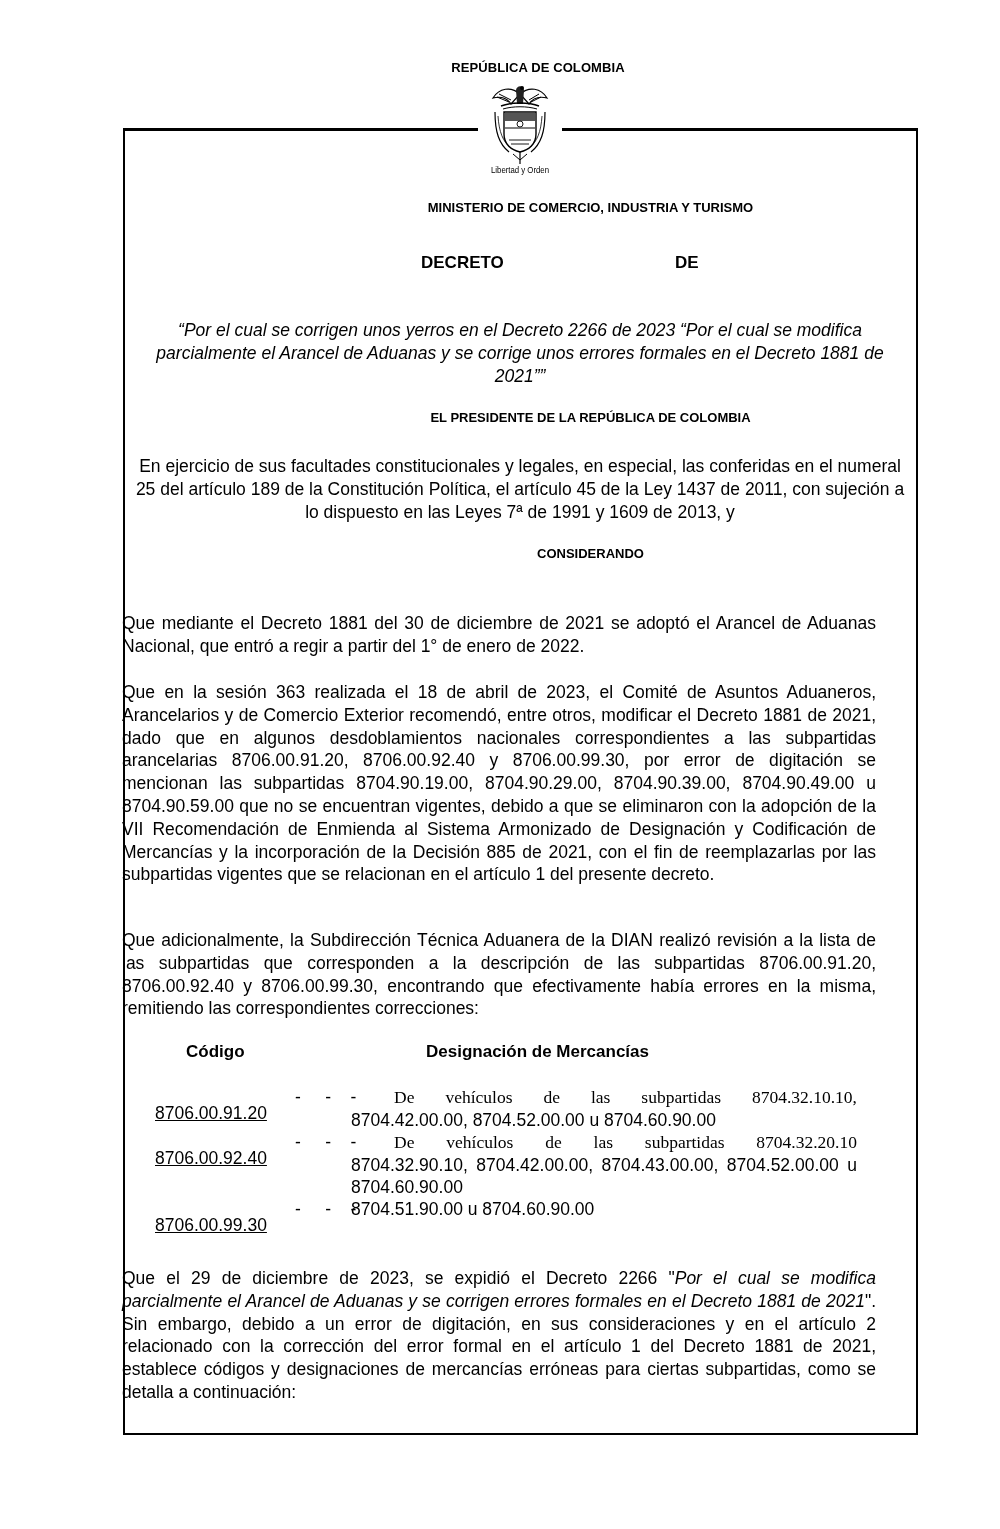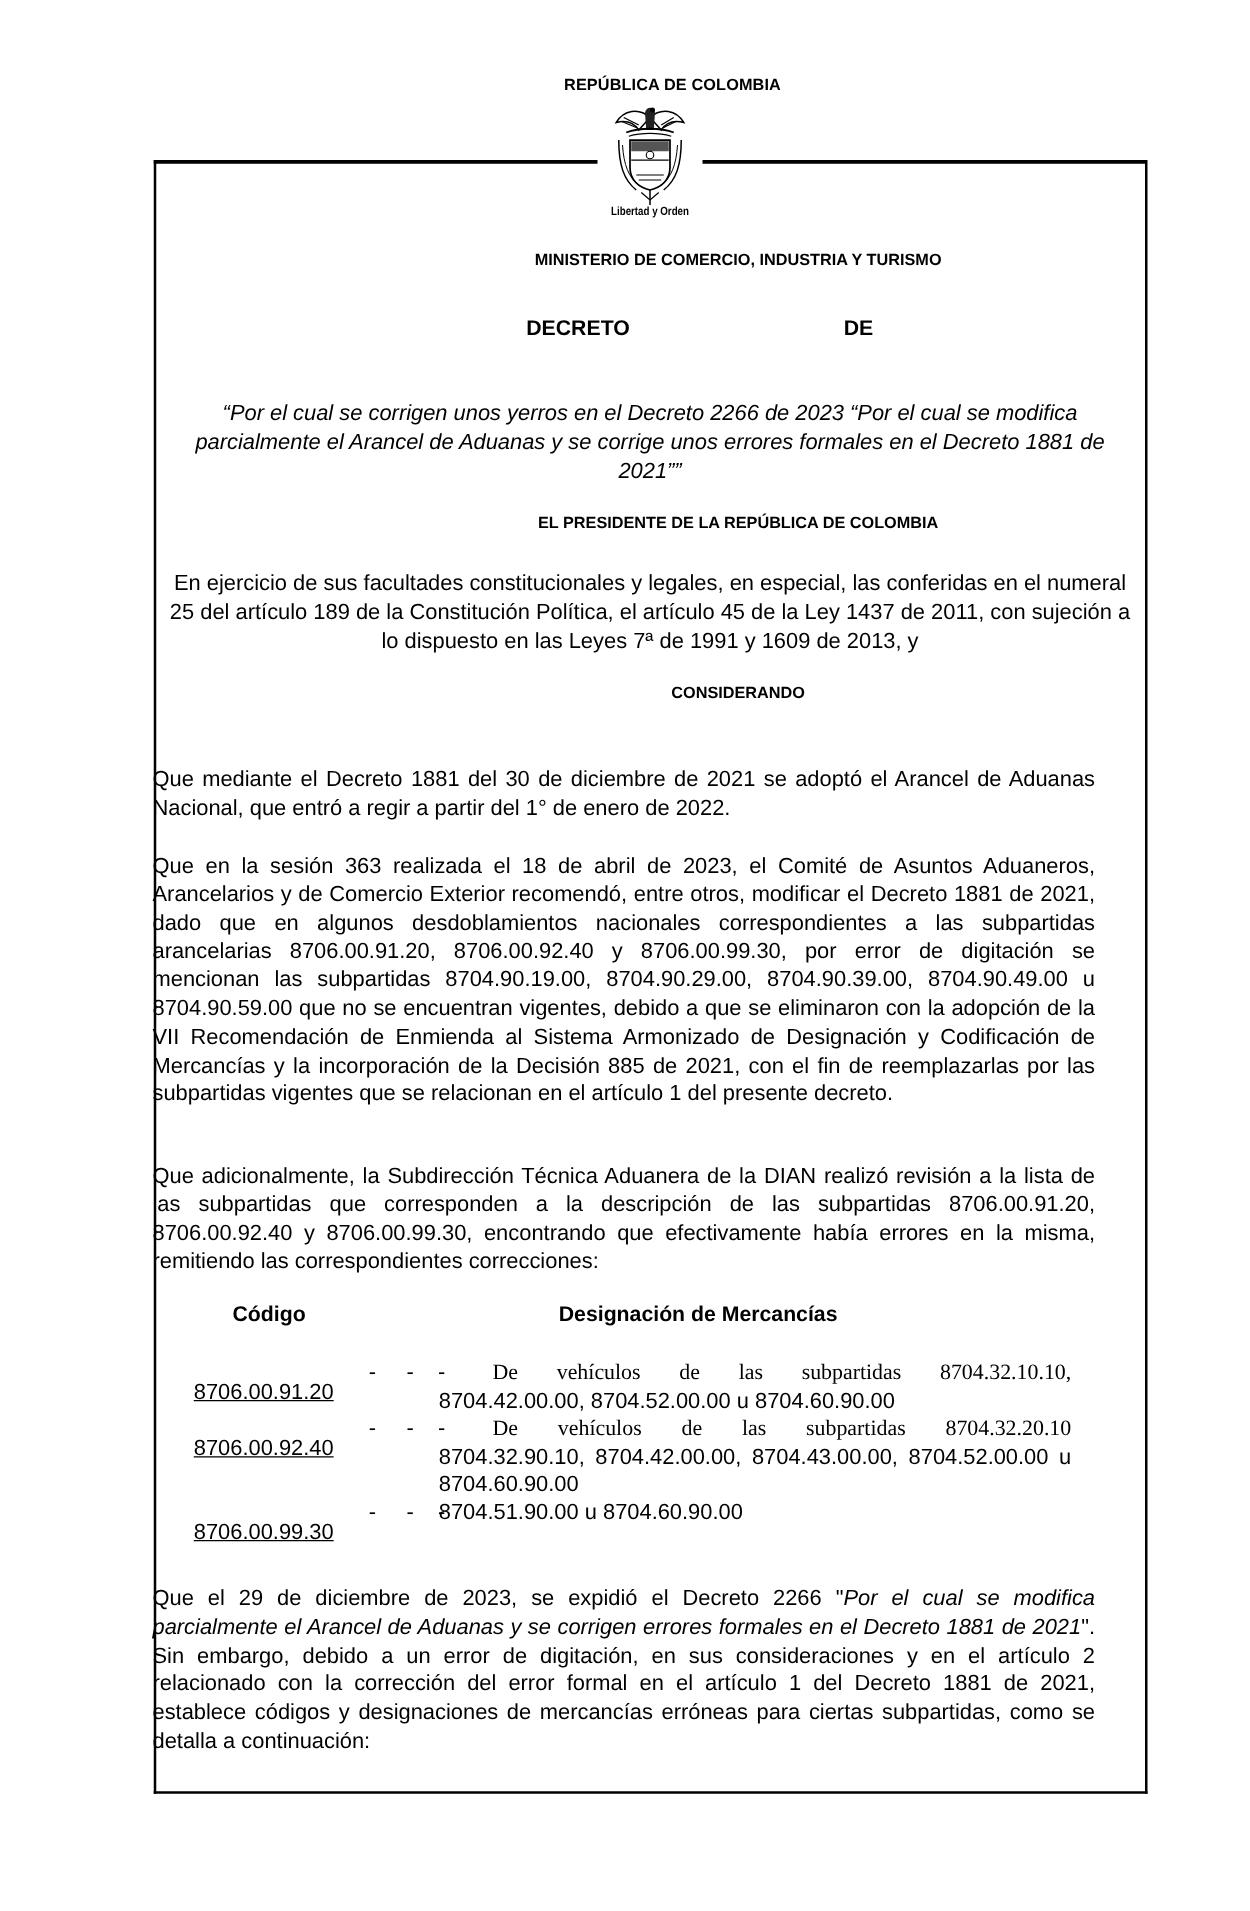--- a/index.html
+++ b/index.html
@@ -1,21 +1,21 @@
 <!DOCTYPE html>
 <html><head>
 <meta charset="utf-8">
 <style>
   html, body { margin: 0; padding: 0; background: #ffffff; }
   body { width: 1000px; height: 1529px; position: relative; font-family: "Liberation Sans", sans-serif; color: #000; overflow: hidden; }
   .republic { position: absolute; top: 60px; left: 0; width: 1000px; text-align: center; font-weight: bold; font-size: 13px; letter-spacing: 0.1px; padding-left: 38px; }
   .frame { position: absolute; left: 123px; top: 128px; width: 791px; height: 1305px; border: 2.5px solid #000; border-top: none; box-sizing: content-box; }
   .top-line-left { position: absolute; left: 123px; top: 128px; width: 355px; height: 2.5px; background: #000; }
   .top-line-right { position: absolute; left: 562px; top: 128px; width: 354.5px; height: 2.5px; background: #000; }
-  .crest { position: absolute; left: 478px; top: 82px; width: 84px; height: 100px; text-align: center; font-weight: bold; }
+  .crest { position: absolute; left: 478px; top: 82px; width: 84px; height: 100px; text-align: center; }
   .crest svg { display: block; margin: 0 auto; }
   .crest .motto { font-family: "Liberation Sans", sans-serif; font-size: 9.5px; transform: scaleX(0.82); display: block; margin-top: -2px; white-space: nowrap; }
   .h-center { position: absolute; left: 123px; width: 935px; text-align: center; font-weight: bold; font-size: 13px; }
   .decreto-line { position: absolute; top: 253px; left: 0; width: 1000px; font-weight: bold; font-size: 17px; }
   .decreto-line span { position: absolute; margin-left: 48px; }
   .title-italic { position: absolute; top: 319px; left: 135px; width: 770px; text-align: center; font-style: italic; font-size: 17.5px; line-height: 23px; }
   .facultades { position: absolute; top: 455px; left: 135px; width: 770px; text-align: center; font-size: 17.5px; line-height: 23px; }
   .para { position: absolute; left: 122px; width: 754px; text-align: justify; text-align-last: left; font-size: 17.5px; line-height: 22.8px; }
   .para em { font-style: italic; }
   .tbl-head { position: absolute; top: 1042px; font-weight: bold; font-size: 17px; }
@@ -74,21 +74,21 @@
 
 <div class="facultades">En ejercicio de sus facultades constitucionales y legales, en especial, las conferidas en el numeral 25 del artículo 189 de la Constitución Política, el artículo 45 de la Ley 1437 de 2011, con sujeción a lo dispuesto en las Leyes 7ª de 1991 y 1609 de 2013, y</div>
 
 <div class="h-center" style="top:546px;">CONSIDERANDO</div>
 
 <div class="para" style="top:612px;">Que mediante el Decreto 1881 del 30 de diciembre de 2021 se adoptó el Arancel de Aduanas Nacional, que entró a regir a partir del 1° de enero de 2022.</div>
 <div class="para" style="top:681px;">Que en la sesión 363 realizada el 18 de abril de 2023, el Comité de Asuntos Aduaneros, Arancelarios y de Comercio Exterior recomendó, entre otros, modificar el Decreto 1881 de 2021, dado que en algunos desdoblamientos nacionales correspondientes a las subpartidas arancelarias 8706.00.91.20, 8706.00.92.40 y 8706.00.99.30, por error de digitación se mencionan las subpartidas 8704.90.19.00, 8704.90.29.00, 8704.90.39.00, 8704.90.49.00 u 8704.90.59.00 que no se encuentran vigentes, debido a que se eliminaron con la adopción de la VII Recomendación de Enmienda al Sistema Armonizado de Designación y Codificación de Mercancías  y la incorporación de la Decisión 885 de 2021, con el fin de reemplazarlas por las subpartidas vigentes que se relacionan en el artículo 1 del presente decreto.</div>
 <div class="para" style="top:929px;">Que adicionalmente, la Subdirección Técnica Aduanera de la DIAN realizó revisión a la lista de las subpartidas que corresponden a la descripción de las subpartidas 8706.00.91.20, 8706.00.92.40 y 8706.00.99.30, encontrando que efectivamente había errores en la misma, remitiendo las correspondientes correcciones:</div>
 
 <div class="tbl-head" style="left:186px;">Código</div>
-<div class="tbl-head" style="left:447px;">Designación de Mercancías</div>
+<div class="tbl-head" style="left:426px;">Designación de Mercancías</div>
 
 <div class="row" style="top:1086px;">
   <span class="code">8706.00.91.20</span>
   <span class="dashes">-     -    -</span>
   <div class="desc">
     <span class="first">De vehículos de las subpartidas 8704.32.10.10,</span>
     <span>8704.42.00.00, 8704.52.00.00 u 8704.60.90.00</span>
   </div>
 </div>
 

